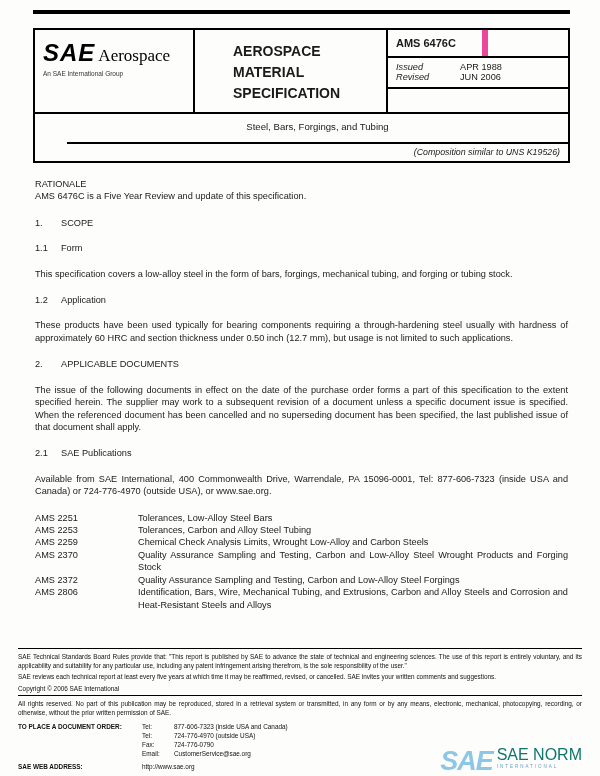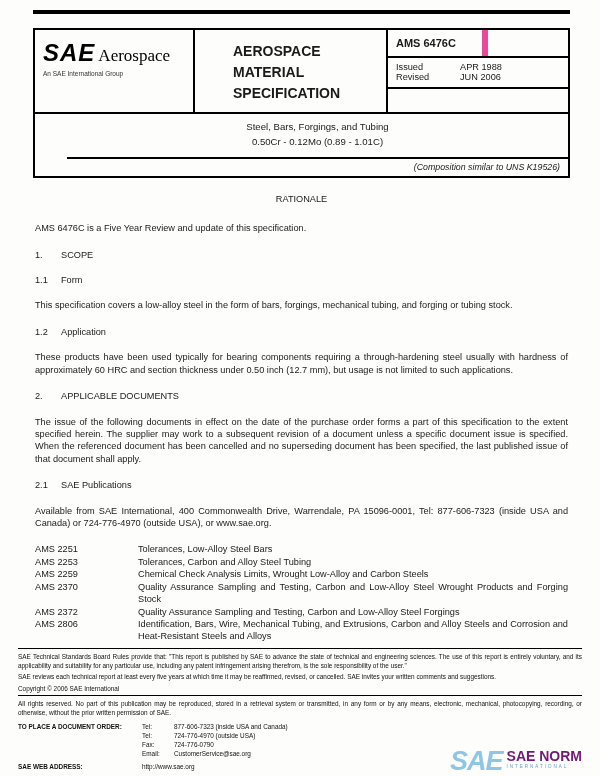--- a/index.html
+++ b/index.html
@@ -29,29 +29,29 @@
   .logo-sub { font-size: 6.5px; margin-top: 4px; color: #333; }
 
   .title-cell { flex: 1; border-right: 2px solid #000; padding: 11px 0 8px 38px; font-weight: bold; font-size: 14px; line-height: 1.5; }
 
   .meta-cell { width: 180px; display: flex; flex-direction: column; font-size: 9.2px; }
   .doc-number-row { display: flex; border-bottom: 2px solid #000; }
   .doc-number { font-size: 11px; font-weight: bold; padding: 7px 8px; border-right: 6px solid #ec4899; width: 100px; }
   .doc-number-spacer { flex: 1; }
   .dates { border-bottom: 2px solid #000; padding: 4px 8px 5px; }
   .date-row { display: flex; }
-  .date-label { width: 64px; }
+  .date-label { width: 64px; font-style: italic; }
   .superseding { padding: 5px 8px 8px; }
 
   .subject-row { text-align: center; padding: 6px 0 7px; font-size: 9.6px; line-height: 1.55; border-bottom: 2px solid #000; margin-left: 32px; }
   .composition-row { text-align: right; font-size: 8.8px; padding: 3px 8px 4px; font-style: italic; }
 
   
   .main { padding: 0 2px; font-size: 9.2px; line-height: 1.35; }
-  .rationale-heading { text-align: center; margin: 15px 0 17px; }
+  .rationale-heading { text-align: left; margin: 15px 0 0; }
   .para { text-align: justify; margin: 0 0 14px; }
   .sec-heading { margin: 0 0 13px; }
   .sec-num { display: inline-block; width: 26px; }
   .pubs { margin-bottom: 0; }
   .pub-row { display: flex; }
   .pub-code { width: 103px; flex: none; }
   .pub-title { flex: 1; text-align: justify; }
 
   
   .footer { position: absolute; left: 18px; right: 18px; bottom: 5px; background: #fdfdfb; font-size: 6.4px; line-height: 1.45; color: #111; }
@@ -61,21 +61,21 @@
   .order-block { display: flex; margin-top: 4px; }
   .order-label { width: 124px; font-weight: bold; flex: none; }
   .oi-row { display: flex; }
   .oi-label { width: 32px; }
   .web-row { display: flex; margin-top: 3px; }
   .web-label { width: 124px; font-weight: bold; flex: none; }
 
   .saenorm { position: absolute; right: 0; bottom: 0; display: flex; align-items: flex-end; gap: 4px; }
   .saenorm-sae { font-size: 27px; font-weight: bold; font-style: italic; color: #8ec6e6; line-height: 0.75; letter-spacing: -1px; }
   .saenorm-col { display: flex; flex-direction: column; }
-  .saenorm-name { font-size: 14px; font-weight: bold; color: #701a75; line-height: 1; }
+  .saenorm-name { font-size: 16px; font-weight: normal; color: #0f766e; line-height: 1; }
   .saenorm-sub { font-size: 4.5px; color: #6b9cc4; letter-spacing: 2px; margin-top: 1px; }
 </style>
 </head>
 <body>
 
 <div class="page">
 
   <div class="top-rule"></div>
 
   <div class="header-box">
@@ -104,21 +104,20 @@
           </div>
           <div class="date-row">
             <span class="date-label">Revised</span>
             <span>JUN 2006</span>
           </div>
         </div>
       </div>
     </div>
     <div class="subject-row">
       <div>Steel, Bars, Forgings, and Tubing</div>
-      <div>0.50Cr - 0.12Mo (0.89 - 1.01C)</div>
     </div>
     <div class="composition-row">(Composition similar to UNS K19526)</div>
   </div>
 
   <div class="main">
 
     <div class="rationale-heading">RATIONALE</div>
     <p class="para">AMS 6476C is a Five Year Review and update of this specification.</p>
 
     <div class="sec-heading">

